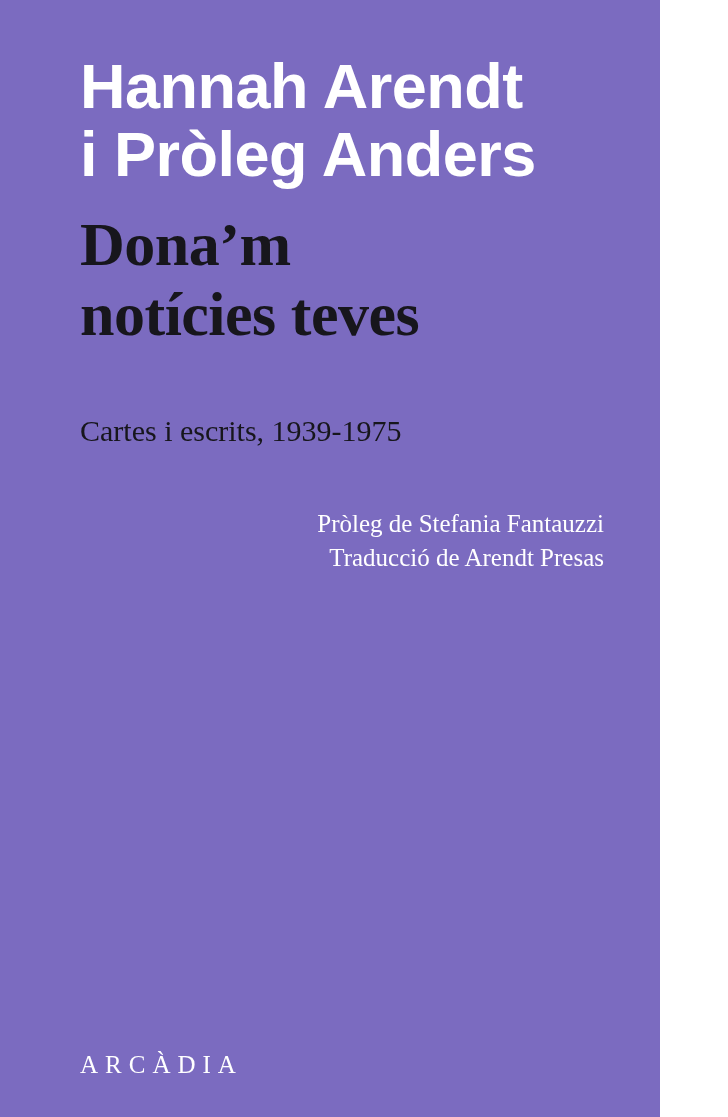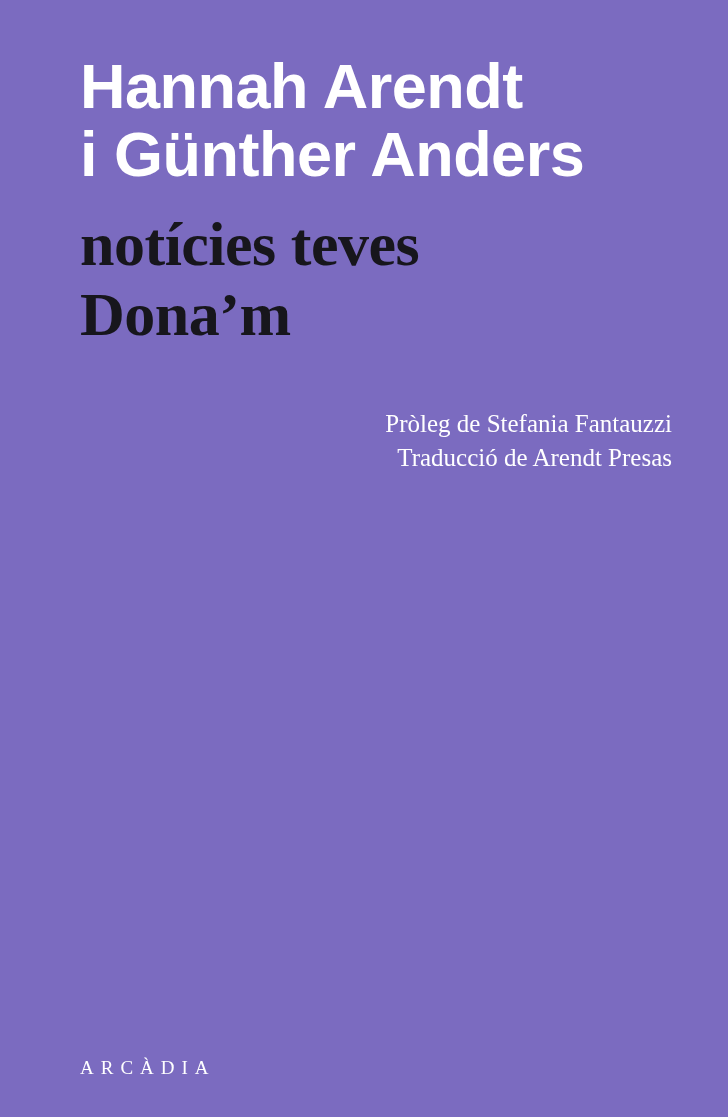--- a/index.html
+++ b/index.html
@@ -7,21 +7,21 @@
     padding: 0;
   }
   body {
     width: 728px;
     height: 1117px;
     overflow: hidden;
     font-family: "Liberation Serif", serif;
   }
   .cover {
     position: relative;
-    width: 728px;
+    width: 660px;
     height: 1117px;
     background: #7b6bc0;
     box-sizing: border-box;
   }
   .text-block {
     position: absolute;
     left: 80px;
     right: 56px;
     top: 52px;
   }
@@ -72,42 +72,43 @@
   .credits .line {
     display: block;
     white-space: nowrap;
   }
   .publisher {
     position: absolute;
     left: 80px;
     bottom: 38px;
     color: #ffffff;
     font-family: "Liberation Serif", serif;
-    font-size: 19px;
+    font-size: 25px;
     letter-spacing: 7px;
     font-weight: 400;
   }
 </style>
 </head>
 <body>
 
 <div class="cover">
 
   <div class="text-block">
 
     <h1 class="authors">
       <span class="line">Hannah Arendt</span>
-      <span class="line">i Günther Anders</span>
+      <span class="line">i Pròleg Anders</span>
     </h1>
 
     <h2 class="title">
+      <span class="line">Dona’m</span>
       <span class="line">notícies teves</span>
-      <span class="line">Dona’m</span>
     </h2>
 
+    <p class="subtitle">Cartes i escrits, 1939-1975</p>
 
     <div class="credits">
       <span class="line">Pròleg de Stefania Fantauzzi</span>
       <span class="line">Traducció de Arendt Presas</span>
     </div>
 
   </div>
 
   <div class="publisher">ARCÀDIA</div>
 

